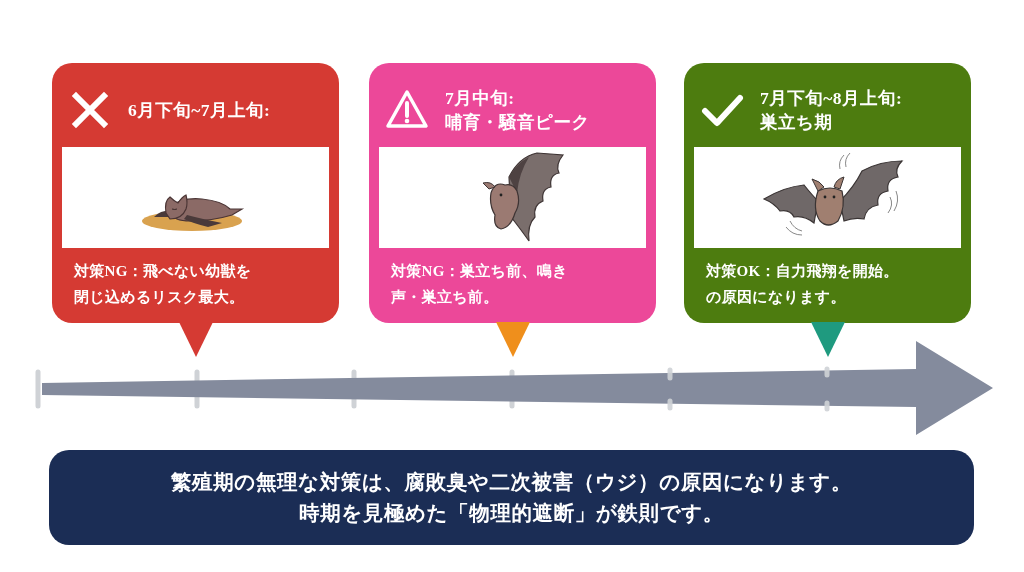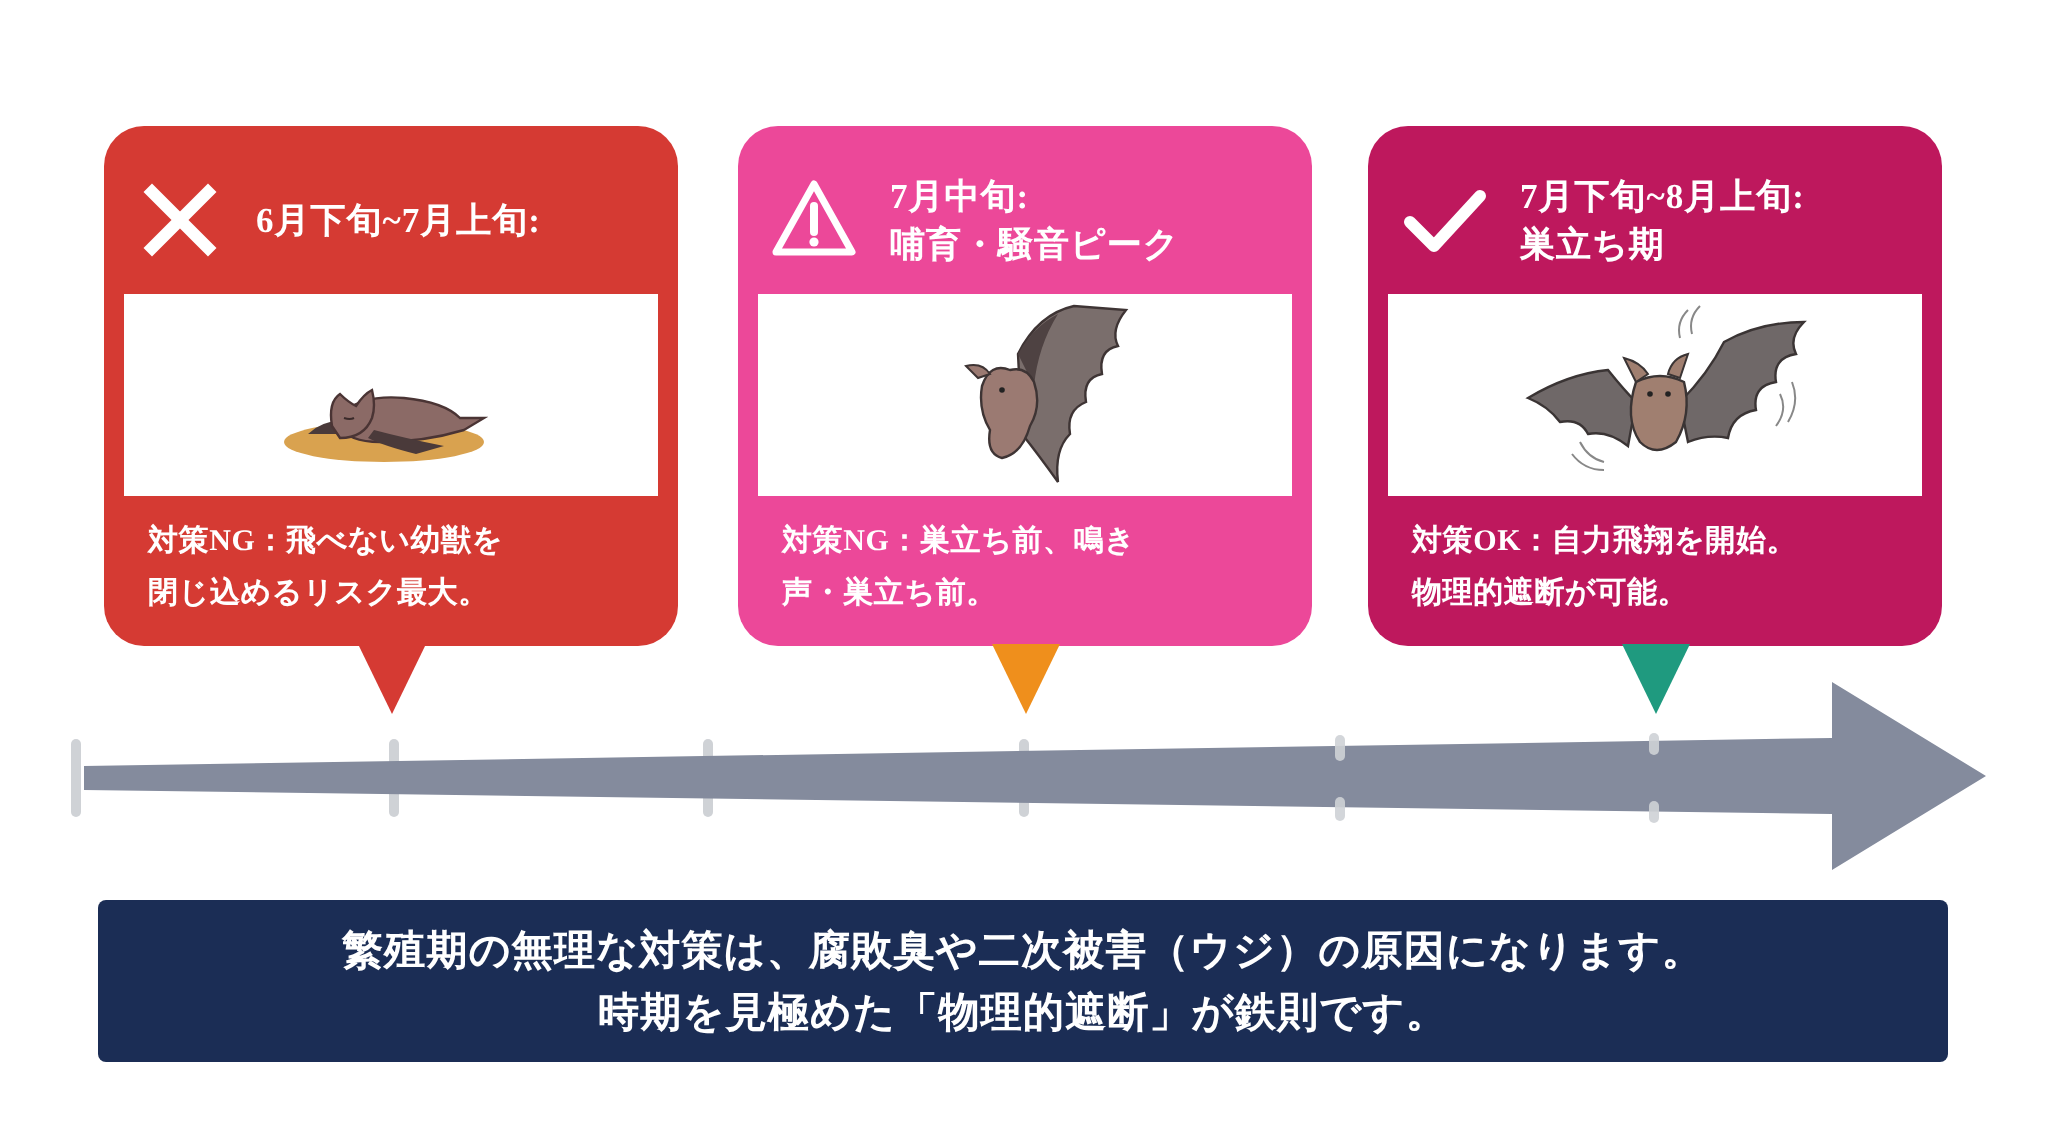--- a/index.html
+++ b/index.html
@@ -30,28 +30,28 @@
     position: absolute; left: 10px; right: 10px; top: 84px; height: 101px;
     background: #fff;
   }
   .card .panel svg { position: absolute; left: 0; top: 0; width: 100%; height: 100%; }
   .card .note {
     position: absolute; left: 22px; right: 8px; top: 195px;
     font-weight: bold; font-size: 15px; line-height: 26px; letter-spacing: 0.3px;
   }
   #card-1 { left: 52px; background: #d53a33; color: #d53a33; }
   #card-2 { left: 369px; background: #ec4899; color: #ef8f1c; }
-  #card-3 { left: 684px; background: #be185d; color: #1f9a7f; }
+  #card-3 { left: 684px; background: #4d7c0f; color: #1f9a7f; }
   .card .head, .card .note { color: #fff; font-family: Liberation Serif, serif; }
 
   #timeline { position: absolute; left: 0; top: 0; width: 1024px; height: 572px; pointer-events: none; }
 
   #summary {
-    position: absolute; left: 49px; top: 450px; width: 925px; height: 81px;
-    background: #1b2d55; border-radius: 4px; color: #fff;
+    position: absolute; left: 49px; top: 450px; width: 925px; height: 95px;
+    background: #1b2d55; border-radius: 20px; color: #fff;
     display: flex; flex-direction: column; align-items: center; justify-content: center;
     font-weight: bold; font-size: 20.5px; line-height: 31px; letter-spacing: 0.6px;
   }
 </style>
 </head>
 <body>
 
 <svg id="timeline" viewBox="0 0 1024 572">
   <g stroke="#cfd2d6" stroke-width="5" stroke-linecap="round">
     <line x1="38" y1="372" x2="38" y2="406"></line>
@@ -140,21 +140,21 @@
       <path d="M124 44 L118 32 Q126 34 130 40 Z M146 42 L150 30 Q142 32 140 40 Z" fill="#a07f70" stroke="#3a3434" stroke-width="1"></path>
       <circle cx="131" cy="50" r="1.4" fill="#222"></circle>
         <circle cx="140" cy="50" r="1.4" fill="#222"></circle>
       <path d="M150 8 q-6 6 -4 14 M156 6 q-6 6 -4 14" stroke="#888" stroke-width="1" fill="none"></path>
       <path d="M202 44 q4 10 -2 20 M196 50 q4 8 -2 16" stroke="#888" stroke-width="1" fill="none"></path>
       <path d="M92 80 q6 8 16 8 M96 74 q4 8 12 10" stroke="#888" stroke-width="1" fill="none"></path>
     </svg>
   </div>
   <div class="note">
     <div>対策OK：自力飛翔を開始。</div>
-    <div>物理的遮断が可能。</div>
+    <div>の原因になります。</div>
   </div>
   <div class="pointer"></div>
 </div>
 
 <div id="summary">
   <div>繁殖期の無理な対策は、腐敗臭や二次被害（ウジ）の原因になります。</div>
   <div>時期を見極めた「物理的遮断」が鉄則です。</div>
 </div>
 
 </body></html>

